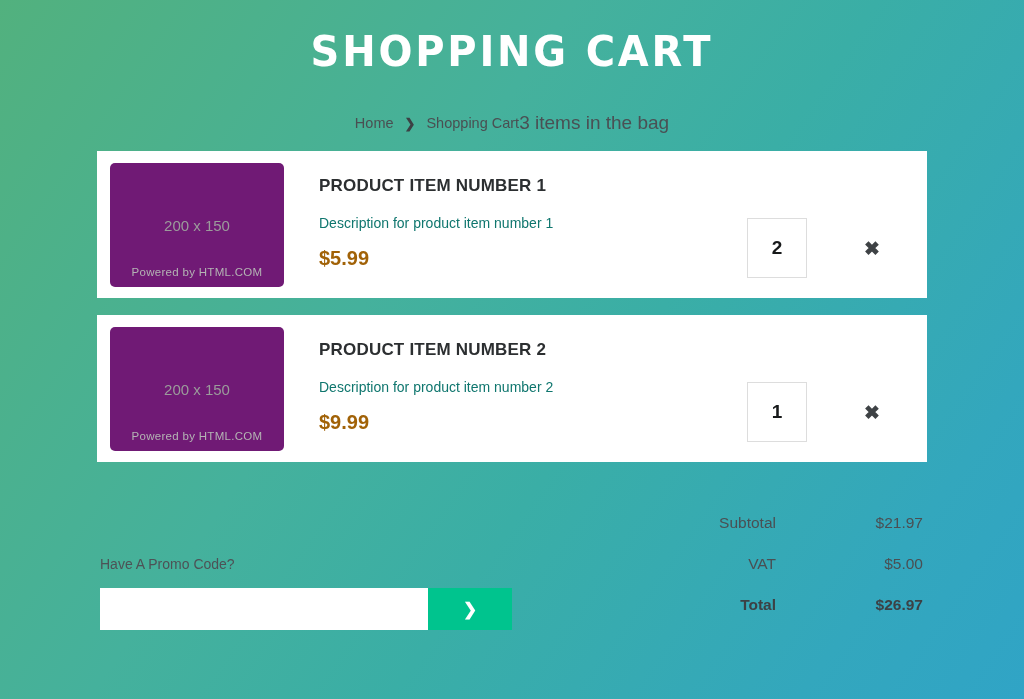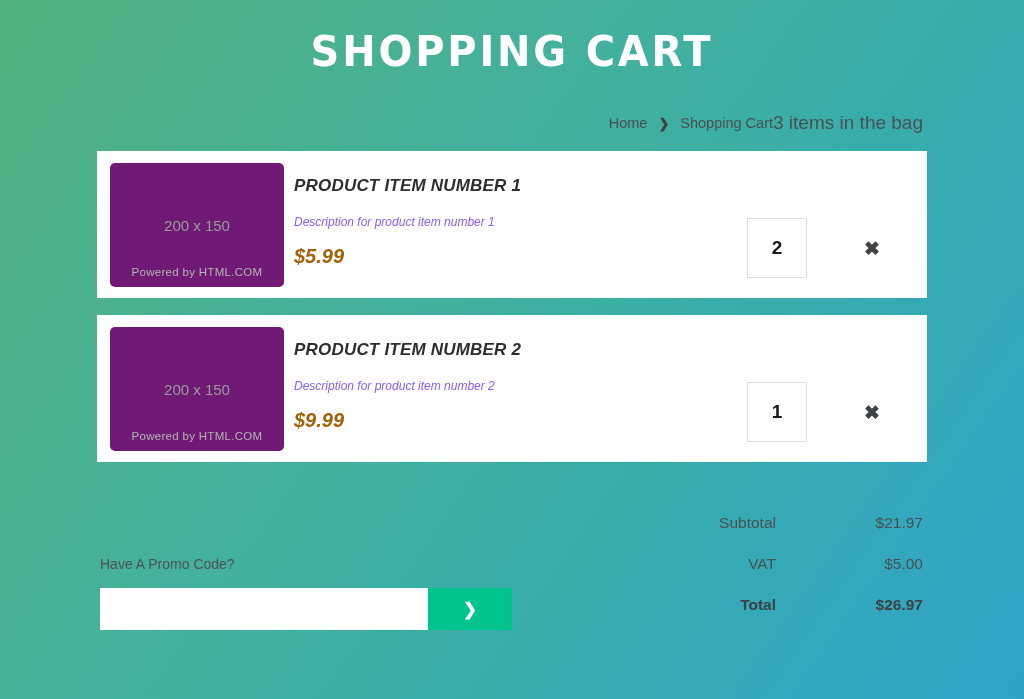--- a/index.html
+++ b/index.html
@@ -39,21 +39,21 @@
   .container {
     width: 830px;
     margin: 0 auto;
     padding-top: 39px;
   }
 
   
   .crumb-row {
     display: flex;
     align-items: center;
-    justify-content: flex-end;
+    justify-content: center;
     padding: 0 4px 0 4px;
     margin-bottom: 17px;
   }
   .breadcrumb {
     display: flex;
     align-items: center;
     gap: 11px;
     font-size: 14.5px;
     color: #4a4f52;
   }
@@ -103,34 +103,33 @@
     position: absolute;
     bottom: 9px; left: 0; right: 0;
     text-align: center;
     font-size: 11.5px;
     color: #b4b4b4;
     letter-spacing: 0.3px;
   }
 
   .info {
     flex: 1 1 auto;
-    padding-left: 10px;
+    padding-left: 35px;
     padding-top: 13px;
-    font-style: italic;
   }
   .product-title {
     font-size: 17px;
     font-weight: bold;
     color: #2c2f31;
     letter-spacing: 0.2px;
     margin-bottom: 19px;
   }
   .product-desc {
-    font-size: 12px;
-    color: #8b5cf6;
+    font-size: 14px;
+    color: #0f766e;
     margin-bottom: 16px;
   }
   .product-price {
     font-size: 20px;
     font-weight: bold;
     color: #a16207;
   }
 
   .qty-box {
     width: 60px;

